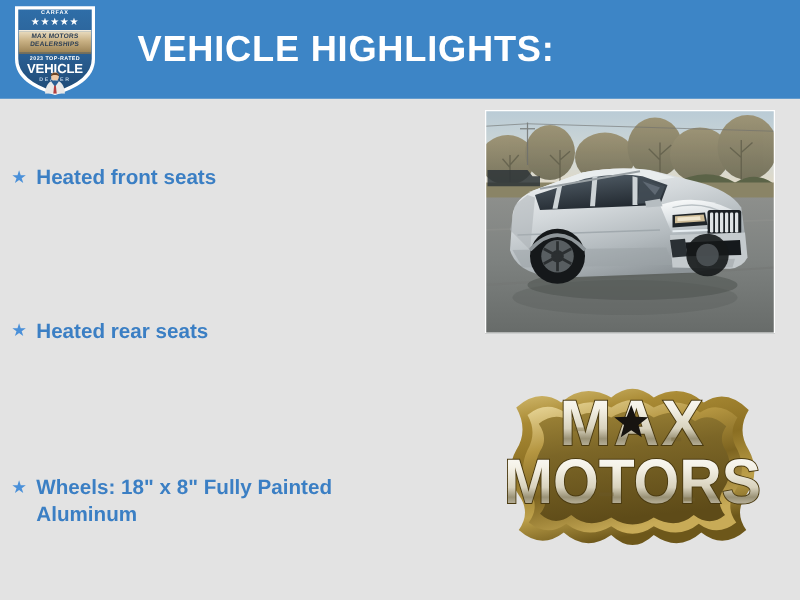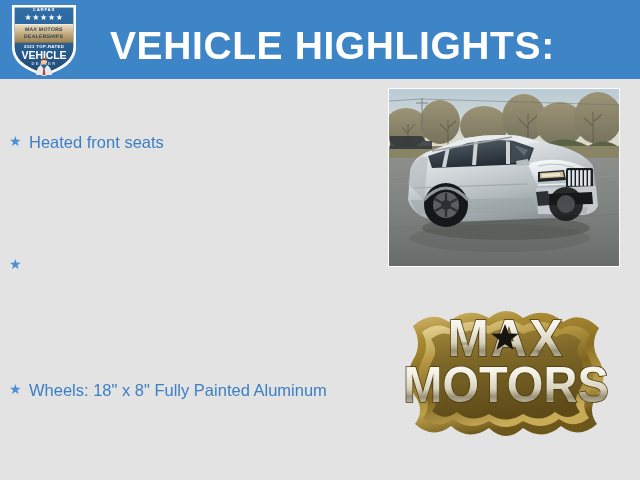--- a/index.html
+++ b/index.html
@@ -22,21 +22,21 @@
     left: 0; top: 0;
     width: 640px;
     height: 79px;
     background: #3d85c6;
     overflow: hidden;
   }
   .header-title {
     position: absolute;
     left: 110px;
     top: 24px;
-    font-size: 39px;
+    font-size: 29px;
     font-weight: bold;
     color: #ffffff;
     letter-spacing: 0.6px;
     white-space: nowrap;
   }
 
   
   .badge {
     position: absolute;
     left: 9px;
@@ -145,21 +145,21 @@
   .bullet-star {
     flex: 0 0 auto;
     width: 20px;
     font-size: 14px;
     line-height: 21px;
     color: #4a90d9;
     text-align: left;
   }
   .bullet-text {
     font-size: 16.5px;
-    font-weight: normal;
+    font-weight: bold;
     color: #3b7fc4;
     line-height: 22px;
     max-width: 315px;
   }
 
   
   .photo-frame {
     position: absolute;
     left: 388px;
     top: 88px;
@@ -222,20 +222,21 @@
 
 <div class="bullets">
 
   <div class="bullet bullet-1">
     <span class="bullet-star">★</span>
     <span class="bullet-text">Heated front seats</span>
   </div>
 
   <div class="bullet bullet-2">
     <span class="bullet-star">★</span>
+    <span class="bullet-text">Heated rear seats</span>
   </div>
 
   <div class="bullet bullet-3">
     <span class="bullet-star">★</span>
     <span class="bullet-text">Wheels: 18" x 8" Fully Painted Aluminum</span>
   </div>
 </div>
 
 <div class="photo-frame">
   <svg class="photo-svg" viewBox="0 0 232 179" preserveAspectRatio="none">

